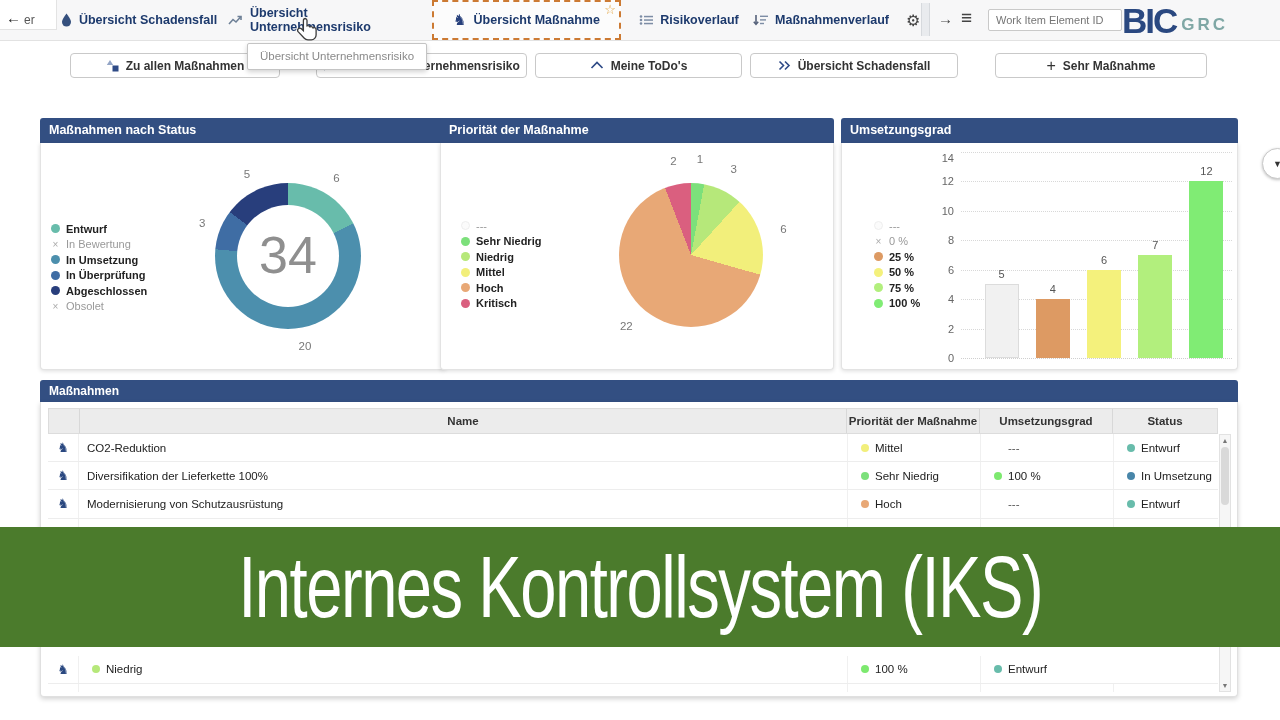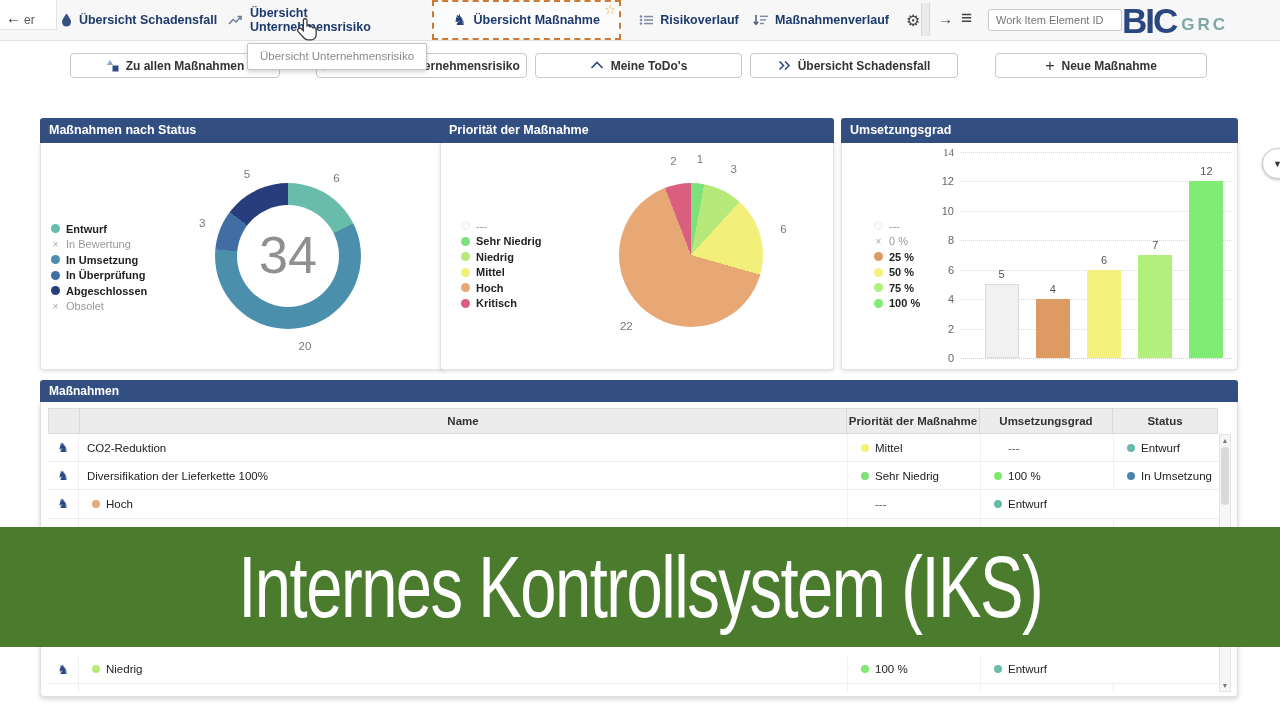--- a/index.html
+++ b/index.html
@@ -185,21 +185,21 @@
             <polyline points="1.5,1.5 5.5,5.5 1.5,9.5" fill="none" stroke="#2e4a86" stroke-width="1.6"></polyline>
             <polyline points="7,1.5 11,5.5 7,9.5" fill="none" stroke="#2e4a86" stroke-width="1.6"></polyline>
           </svg>
         </span>
         <span>Übersicht Schadensfall</span>
       </button>
       <button class="tbtn" style="left: 995px; width: 212px;">
         <span style="display: inline-flex; align-items: center;">
           <span style="font-size:16px;color:#333;line-height:1;font-weight:normal">+</span>
         </span>
-        <span>Neue Maßnahme</span>
+        <span>Sehr Maßnahme</span>
       </button>
     </div>
 
   <div class="tooltip">Übersicht Unternehmensrisiko</div>
 
   <svg class="cursor" width="22" height="26" viewBox="0 0 22 26">
     <path d="M8.5 1.5c-1.2 0-2.1.9-2.1 2.1v10.2l-2-2c-.9-.9-2.3-.9-3.1 0-.8.8-.8 2.2 0 3.1l6 6.3c.9 1 2.2 1.6 3.6 1.6h3.4c2.7 0 4.8-2.2 4.8-4.8v-5.3c0-1.1-.9-2-2-2-.3 0-.7.1-1 .3-.3-.8-1.1-1.4-2-1.4-.4 0-.8.1-1.2.3-.4-.7-1.1-1.2-2-1.2-.3 0-.6.1-.9.2V3.6c0-1.2-.9-2.1-2.1-2.1z" fill="#ffffff" stroke="#3c3c3c" stroke-width="1.3"></path>
   </svg>
 
   <section class="panel" style="left:40px;width:406px">
@@ -314,21 +314,21 @@
         <span class="tick" style="left: 88px; top: 156.143px;">4</span>
         <div class="gridline" style="left: 119px; width: 271px; top: 126.714px;"></div>
         <span class="tick" style="left: 88px; top: 126.714px;">6</span>
         <div class="gridline" style="left: 119px; width: 271px; top: 97.2857px;"></div>
         <span class="tick" style="left: 88px; top: 97.2857px;">8</span>
         <div class="gridline" style="left: 119px; width: 271px; top: 67.8571px;"></div>
         <span class="tick" style="left: 88px; top: 67.8571px;">10</span>
         <div class="gridline" style="left: 119px; width: 271px; top: 38.4286px;"></div>
         <span class="tick" style="left: 88px; top: 38.4286px;">12</span>
         <div class="gridline" style="left: 119px; width: 271px; top: 9px;"></div>
-        <span class="tick" style="left: 88px; top: 9px; font-family: Liberation Serif, serif;">14</span>
+        <span class="tick" style="left: 88px; top: 15px;">14</span>
         <div class="bar" style="left: 142.6px; top: 141.429px; width: 34px; height: 73.5714px; background: rgb(241, 241, 241); border: 1px solid rgb(220, 220, 220);"></div>
         <span class="bar-val" style="left: 159.6px; top: 125.429px;">5</span>
         <div class="bar" style="left: 193.8px; top: 156.143px; width: 34px; height: 58.8571px; background: rgb(221, 154, 99);"></div>
         <span class="bar-val" style="left: 210.8px; top: 140.143px;">4</span>
         <div class="bar" style="left: 245px; top: 126.714px; width: 34px; height: 88.2857px; background: rgb(244, 241, 124);"></div>
         <span class="bar-val" style="left: 262px; top: 110.714px;">6</span>
         <div class="bar" style="left: 296.2px; top: 112px; width: 34px; height: 103px; background: rgb(178, 239, 125);"></div>
         <span class="bar-val" style="left: 313.2px; top: 96px;">7</span>
         <div class="bar" style="left: 347.4px; top: 38.4286px; width: 34px; height: 176.571px; background: rgb(128, 236, 116);"></div>
         <span class="bar-val" style="left: 364.4px; top: 22.4286px;">12</span>
@@ -383,20 +383,21 @@
             </div>
             <div class="c dotc">
               <span class="dot" style="background: rgb(72, 134, 169);"></span>
               <span>In Umsetzung</span>
             </div>
           </div>
           <div class="row cols">
             <div class="c">
               <span class="rowicon" style="font-family: &quot;DejaVu Sans&quot;, sans-serif;">♞</span>
             </div>
+            <div class="c name">Modernisierung von Schutzausrüstung</div>
             <div class="c dotc">
               <span class="dot" style="background: rgb(232, 168, 118);"></span>
               <span>Hoch</span>
             </div>
             <div class="c dotc">
               <span class="dot" style="background: transparent;"></span>
               <span style="color: rgb(85, 85, 85);">---</span>
             </div>
             <div class="c dotc">
               <span class="dot" style="background: rgb(104, 188, 171);"></span>

